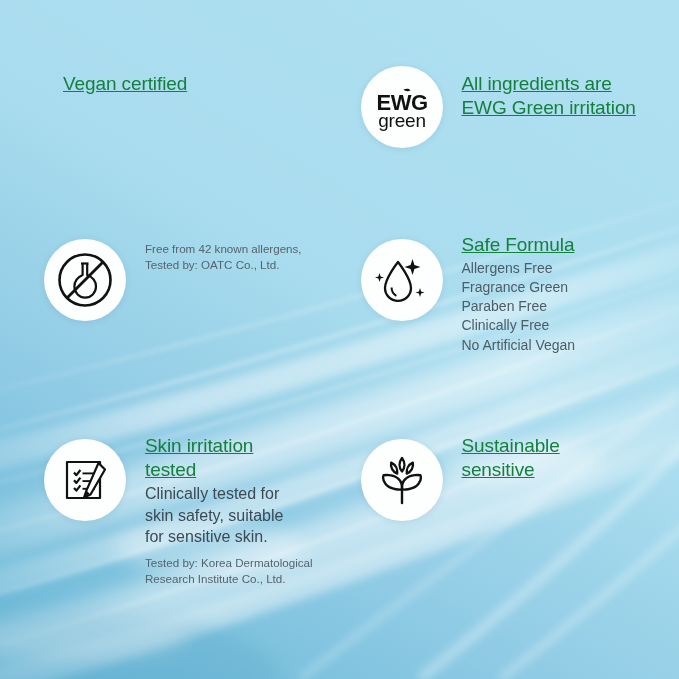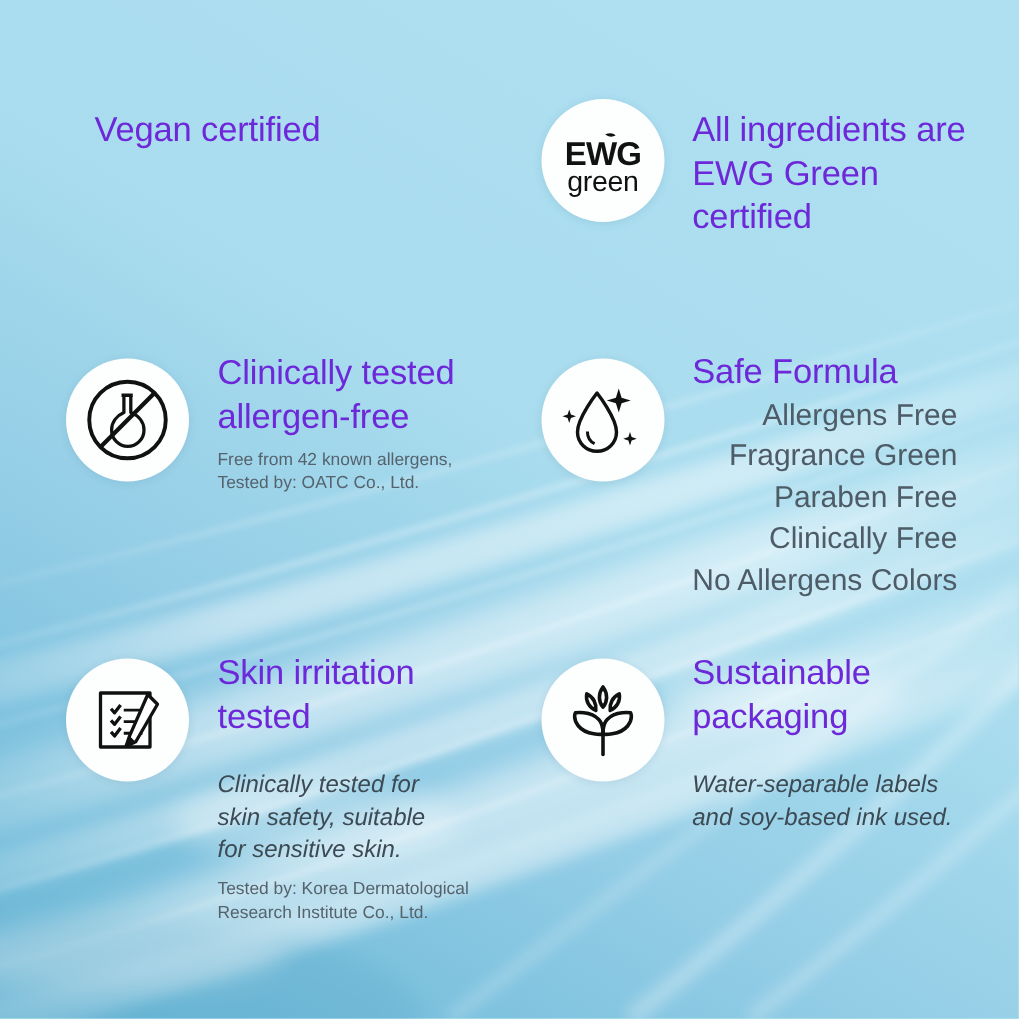--- a/index.html
+++ b/index.html
@@ -32,43 +32,42 @@
     border-radius:50%;
     background:#fdfefe;
     display:flex; align-items:center; justify-content:center;
     box-shadow:0 1px 6px rgba(70,120,150,.16);
   }
   .badge svg { display:block; }
 
   .txt { padding-left:19px; padding-top:4px; }
 
   .title {
-    font-size:23px;
+    font-size:19px;
     line-height:1.26;
-    color:#6d28d9;
+    color:#15803d;
     letter-spacing:-0.1px;
     white-space:pre-line;
+    text-decoration:underline;
   }
 
   .sublist {
-    font-size:20px;
+    font-size:14px;
     line-height:1.37;
     color:#4d5c66;
     margin-top:2px;
-    text-align:right;
   }
   .sublist div { white-space:nowrap; }
 
   .body-text {
     font-size:16px;
     line-height:1.36;
     color:#3c4a54;
-    margin-top:21px;
+    margin-top:1px;
     white-space:pre-line;
-    font-style:italic;
   }
 
   .fine {
     font-size:11.6px;
     line-height:1.34;
     color:#55636d;
     margin-top:7px;
     white-space:pre-line;
   }
 
@@ -181,43 +180,41 @@
     <div class="badge">
       <svg width="76" height="76" viewBox="0 0 76 76">
 
         <path d="M39.5,20.5 C42.8,19.2 45.6,19.8 46.4,21.4 C44.2,22.6 41.2,22.4 39.5,20.5 Z" fill="#111"></path>
         <text class="ewg-top" x="38" y="41" text-anchor="middle">EWG</text>
         <text class="ewg-bot" x="38" y="58" text-anchor="middle">green</text>
       </svg>
     </div>
     <div class="txt">
       <div class="title">All ingredients are
-EWG Green certified</div>
+EWG Green irritation</div>
     </div>
   </div>
 
   <div class="feature r2 cell-left">
     <div class="badge">
       <svg width="70" height="70" viewBox="0 0 70 70">
         <g fill="none" stroke="#111" stroke-width="2.6">
           <circle cx="35" cy="35" r="25.5"></circle>
           <line x1="17" y1="53" x2="53" y2="17" stroke-width="2.8"></line>
         </g>
         <g fill="none" stroke="#111" stroke-width="2.2" stroke-linejoin="round">
           <path d="M31,18.5 L38.5,18.5"></path>
           <path d="M32.6,19 L32.6,30 C27.6,32.2 24.4,36.6 24.4,41.6
                    C24.4,47.8 29.4,52.6 35.2,52.6
                    C41,52.6 46,47.8 46,41.6
                    C46,36.6 42.8,32.2 37.2,30 L37.2,19"></path>
         </g>
       </svg>
     </div>
     <div class="txt">
-      <div class="title">Clinically tested
-allergen-free</div>
       <div class="fine">Free from 42 known allergens,
 Tested by: OATC Co., Ltd.</div>
     </div>
   </div>
 
   <div class="feature r2 right cell-right">
     <div class="badge">
       <svg width="70" height="70" viewBox="0 0 70 70">
         <g fill="none" stroke="#111" stroke-width="2.3" stroke-linejoin="round">
           <path d="M31,17 C31,17 18,33.5 18,43 C18,50.2 23.8,55.8 31,55.8
@@ -231,21 +228,21 @@
         </g>
       </svg>
     </div>
     <div class="txt">
       <div class="title">Safe Formula</div>
       <div class="sublist">
         <div>Allergens Free</div>
         <div>Fragrance Green</div>
         <div>Paraben Free</div>
         <div>Clinically Free</div>
-        <div>No Allergens Colors</div>
+        <div>No Artificial Vegan</div>
       </div>
     </div>
   </div>
 
   <div class="feature r3 cell-left">
     <div class="badge">
       <svg width="70" height="70" viewBox="0 0 70 70">
         <g fill="none" stroke="#111" stroke-width="2.2" stroke-linejoin="round">
           <rect x="17" y="17" width="33" height="36"></rect>
           <path d="M24,27.5 L26.4,30.2 L30.4,25"></path>
@@ -286,19 +283,17 @@
                    C16.6,30.2 26.4,28.6 32.2,34.6 C35.4,37.9 35,44.5 35,44.5 Z"></path>
           <path d="M35,44.5 C35,44.5 46,45.6 51.4,39 C55.4,34 53.4,30.2 53.4,30.2
                    C53.4,30.2 43.6,28.6 37.8,34.6 C34.6,37.9 35,44.5 35,44.5 Z"></path>
 
           <line x1="35" y1="43" x2="35" y2="58"></line>
         </g>
       </svg>
     </div>
     <div class="txt">
       <div class="title">Sustainable
-packaging</div>
-      <div class="body-text">Water-separable labels
-and soy-based ink used.</div>
+sensitive</div>
     </div>
   </div>
 
 </div>
 
 </body></html>

